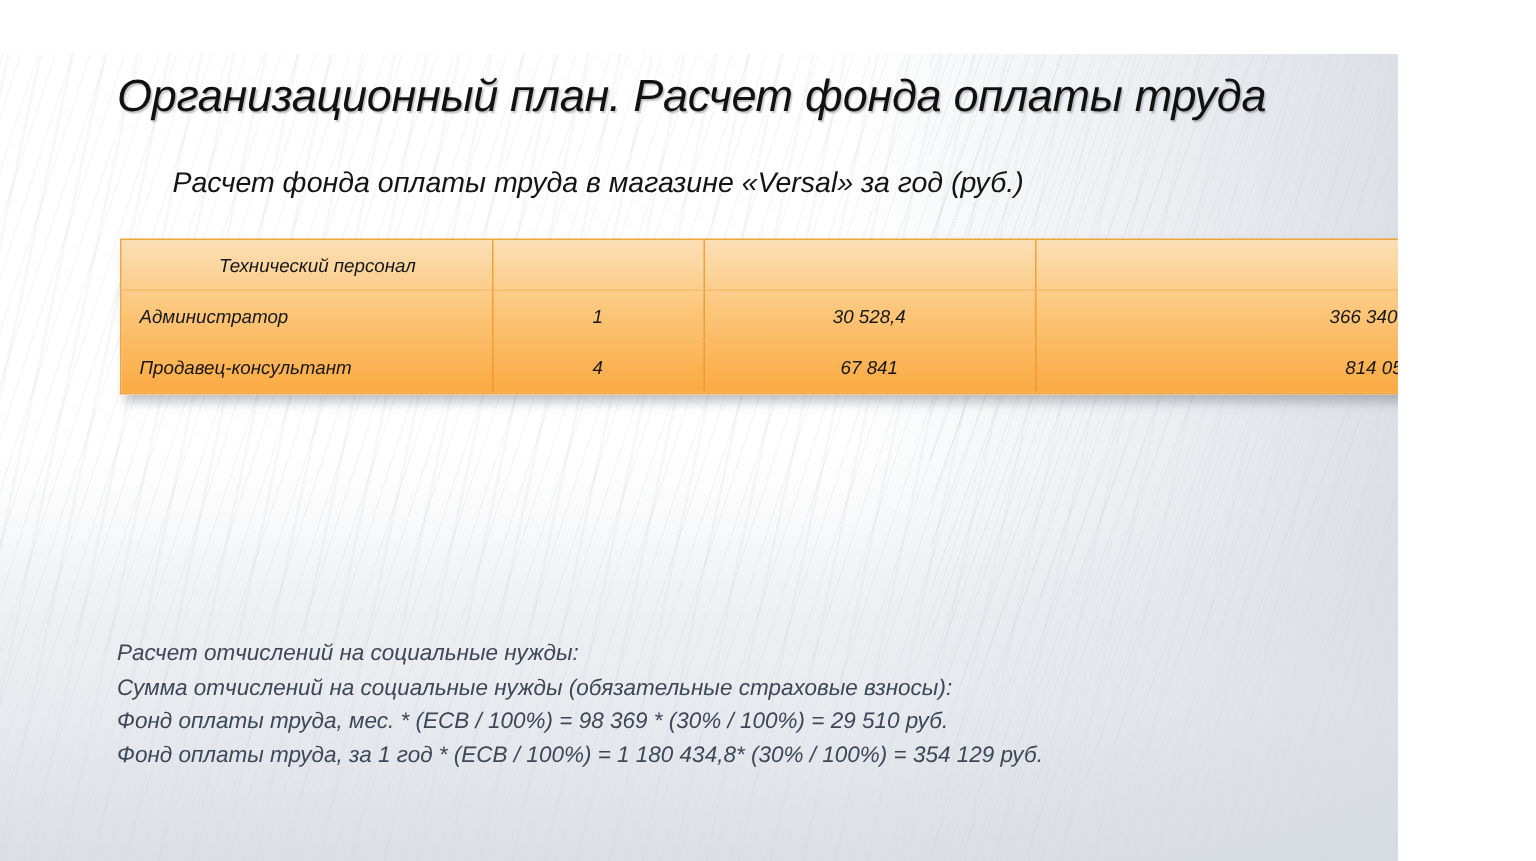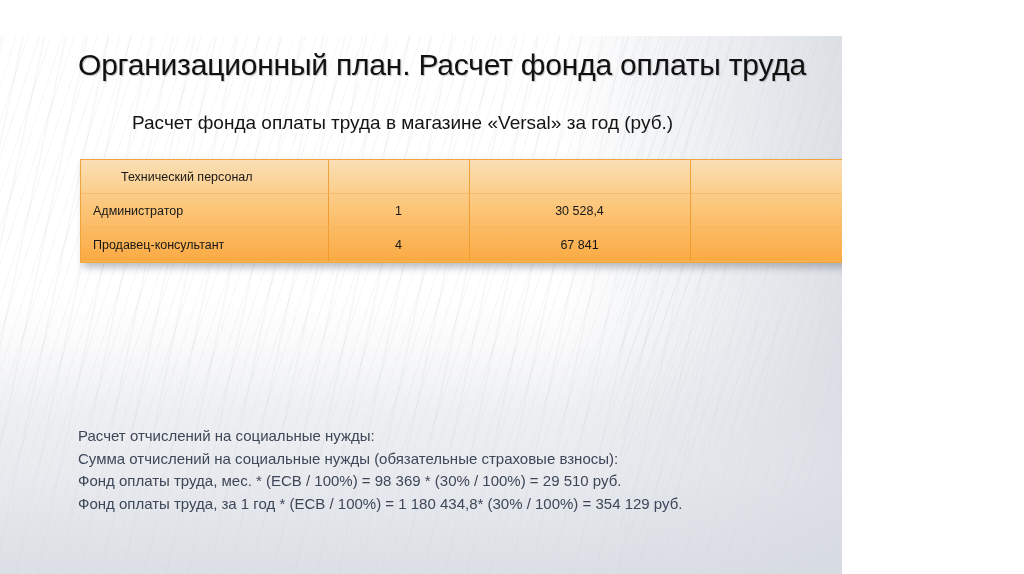--- a/index.html
+++ b/index.html
@@ -10,24 +10,25 @@
   body {
     width: 1024px;
     height: 574px;
     overflow: hidden;
     font-family: "Liberation Sans", sans-serif;
     background: #ffffff;
   }
 
   #slide {
     position: relative;
-    width: 842px;
+    width: 932px;
     height: 574px;
     overflow: hidden;
     background: #fde047;
+    font-style: italic;
   }
 
   
   .bg-base {
     position: absolute;
     inset: 0;
     background:
       linear-gradient(180deg, #ffffff 0%, #ffffff 52%, #f2f3f5 72%, #eceef1 100%);
   }
   .bg-stripes-a {
@@ -95,21 +96,21 @@
     font-weight: 400;
     color: #111111;
     letter-spacing: -0.2px;
     white-space: nowrap;
     text-shadow: 1px 1px 1px rgba(120,120,125,0.45);
   }
 
   
   .subtitle {
     position: absolute;
-    left: 132px;
+    left: 115px;
     top: 112px;
     font-size: 19px;
     font-weight: 400;
     color: #141414;
     white-space: nowrap;
   }
 
   
   .table-wrap {
     position: absolute;
@@ -149,21 +150,21 @@
     text-align: center;
     line-height: 1.9;
   }
   .th-cell .l1, .th-cell .l2 { display: block; }
 
   td.label-cell {
     text-align: left;
     padding-left: 48px;
   }
   td.label-cell.group {
-    padding-left: 40px;
+    padding-left: 65px;
   }
   td.num-cell { text-align: center; }
   td.money-cell { text-align: center; }
   td.year-cell { text-align: right; padding-left: 46px; }
 
   tr.group-row td { height: 33px; }
   tr.data-row td { height: 33px; }
   tr.total-row td { height: 33px; }
 
   

